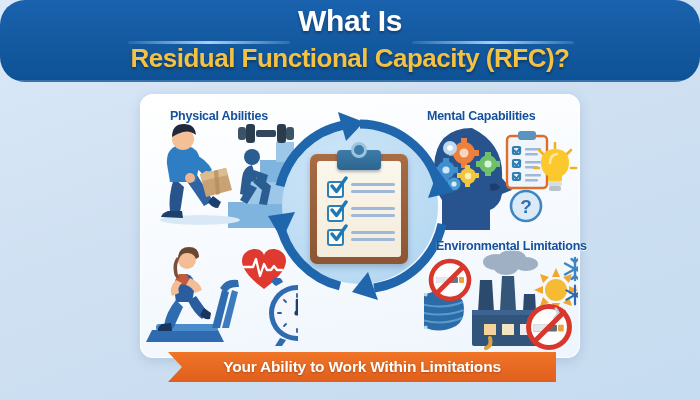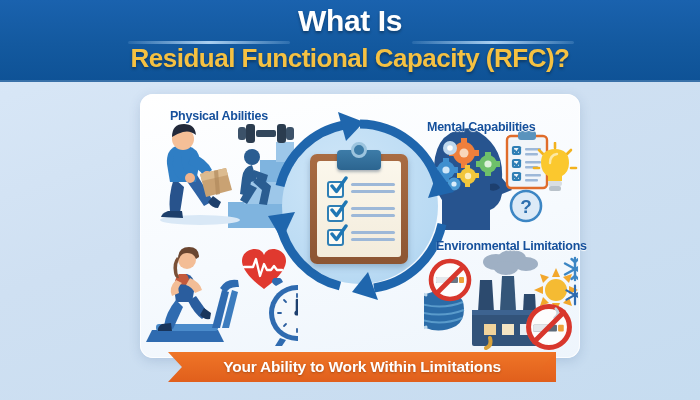--- a/index.html
+++ b/index.html
@@ -7,21 +7,21 @@
     width:700px;height:400px;overflow:hidden;
     font-family:"Liberation Sans", sans-serif;
     background:#ffffff;
   }
   #stage{position:relative;width:700px;height:400px;overflow:hidden;
     background:linear-gradient(160deg,#dbe9f8 0%,#cfe0f2 45%,#c6dcf0 100%);}
 
   
   #header{position:absolute;left:0;top:0;width:700px;height:82px;
     background:linear-gradient(180deg,#1a62ae 0%,#13599f 55%,#0e5296 100%);
-    overflow:hidden;}
+    overflow:hidden;border-radius:25px;}
   #header:after{content:"";position:absolute;left:0;bottom:0;width:100%;height:2px;
     background:rgba(255,255,255,.18);}
   .title1{position:absolute;left:0;top:4px;width:700px;text-align:center;
     font-size:30px;font-weight:bold;color:#ffffff;letter-spacing:-.4px;
     text-shadow:0 2px 3px rgba(0,0,0,.33);}
   .title2{position:absolute;left:0;top:43px;width:700px;text-align:center;
     font-size:26px;font-weight:bold;color:#f5c142;letter-spacing:-.5px;
     text-shadow:0 2px 3px rgba(0,0,0,.35);}
   .rule{position:absolute;top:41px;height:3px;border-radius:2px;
     background:linear-gradient(90deg,rgba(150,195,235,.15),rgba(178,214,245,.95),rgba(150,195,235,.2));}
@@ -32,21 +32,21 @@
   #panel{position:absolute;left:140px;top:94px;width:440px;height:264px;
     background:linear-gradient(170deg,#ffffff 0%,#f6fafe 55%,#eef5fc 100%);
     border-radius:13px;
     box-shadow:0 3px 12px rgba(40,80,130,.17), 0 0 0 1px rgba(255,255,255,.8) inset;}
 
   
   .qlabel{position:absolute;font-size:12.5px;font-weight:bold;color:#15509c;
     white-space:nowrap;letter-spacing:-.25px;z-index:30;
     text-shadow:0 1px 1px rgba(255,255,255,.9);margin-top:10px;}
   #lbl-pa{left:170px;top:99px;}
-  #lbl-mc{left:427px;top:110px;}
+  #lbl-mc{left:427px;top:99px;}
   #lbl-es{left:160px;top:229px;}
   #lbl-er{left:436px;top:229px;}
 
   
   .quad{position:absolute;overflow:hidden;}
   #q-tl{left:146px;top:116px;width:148px;height:112px;}
   #q-tr{left:428px;top:112px;width:150px;height:118px;}
   #q-bl{left:146px;top:244px;width:152px;height:110px;}
   #q-br{left:424px;top:244px;width:154px;height:110px;}
 

